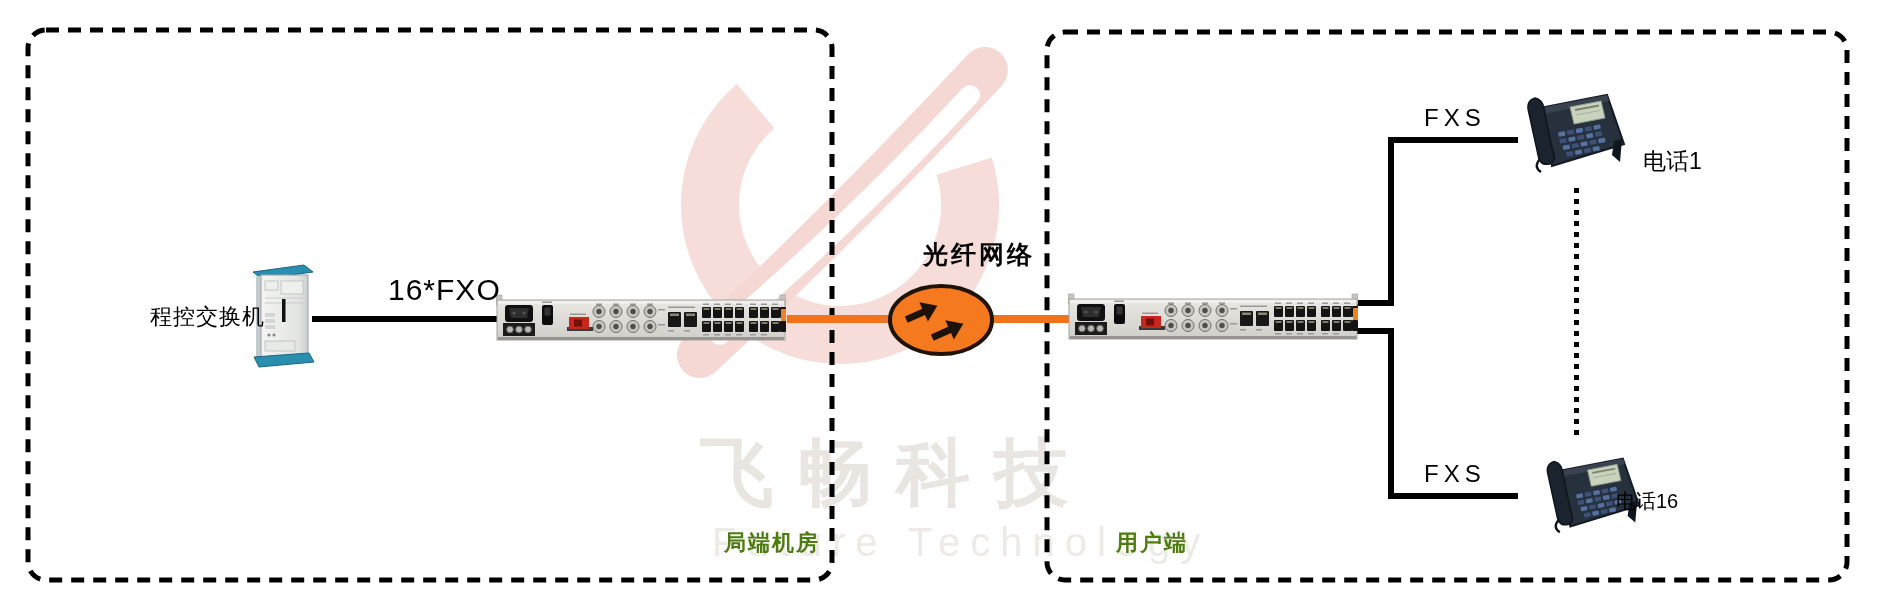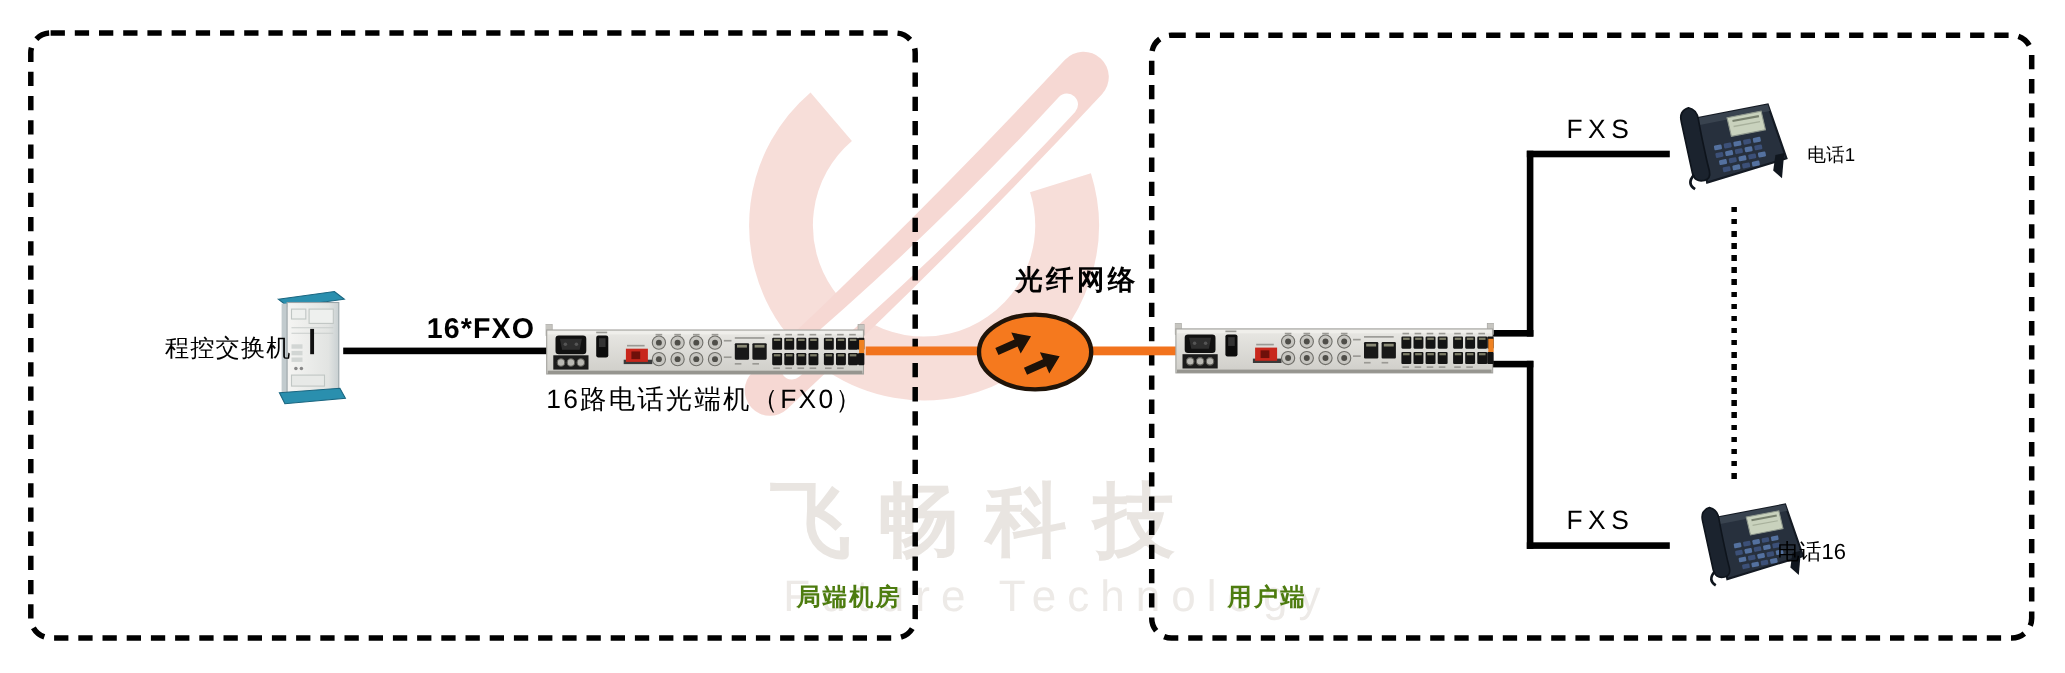--- a/index.html
+++ b/index.html
@@ -225,26 +225,25 @@
   <svg class="abs z1" style="left:1043px;top:28px;" width="808" height="556" viewBox="0 0 808 556">
     <rect x="4" y="4" width="800" height="548" rx="18" fill="none" stroke="#000" stroke-width="5" stroke-dasharray="13 9"></rect>
   </svg>
 
   <svg class="abs z3" style="left:250px;top:261px;" width="66" height="110" viewBox="0 0 66 110">
     <use href="#pbx-cabinet"></use>
   </svg>
   <div class="abs lbl z4" style="left:150px;top:302px;font-size:22px;letter-spacing:1px;">程控交换机</div>
 
   <div class="abs wire" style="left:312px;top:316px;width:188px;height:6px;"></div>
-  <div class="abs lbl z4" style="left:388px;top:283px;font-size:26px;letter-spacing:1px;font-weight:bold;">16*FXO</div>
+  <div class="abs lbl z4" style="left:388px;top:273px;font-size:30px;letter-spacing:1px;">16*FXO</div>
 
   <svg class="abs z3" style="left:496px;top:294px;" width="290" height="52" viewBox="0 0 290 52">
     <use href="#rack-device"></use>
   </svg>
-  <div class="abs lbl dev-label z4" style="left:491px;top:347px;width:300px;">16路电话光端机（FX0）</div>
 
   <div class="abs zone-label z4" style="left:724px;top:528px;">局端机房</div>
 
   <div class="abs fiber" style="left:787px;top:315px;width:282px;height:8px;"></div>
   <div class="abs lbl z4" style="left:904px;top:238px;width:150px;text-align:center;font-size:25px;letter-spacing:3px;font-weight:bold;">光纤网络</div>
   <svg class="abs z3" style="left:886px;top:282px;" width="110" height="76" viewBox="0 0 110 76">
     <ellipse cx="55" cy="38" rx="51" ry="34" fill="#f5791e" stroke="#201409" stroke-width="4"></ellipse>
     <g>
       <g transform="translate(16,28) rotate(-24)">
         <path d="M0,7 L19,7 L19,0 L34,10.5 L19,21 L19,14 L0,14 Z" fill="#1c1209"></path>
@@ -265,21 +264,21 @@
   <div class="abs wire" style="left:1388px;top:328px;width:6px;height:171px;"></div>
   <div class="abs wire" style="left:1388px;top:137px;width:130px;height:6px;"></div>
   <div class="abs wire" style="left:1388px;top:493px;width:130px;height:6px;"></div>
 
   <div class="abs lbl z4" style="left:1424px;top:104px;font-size:24px;letter-spacing:5px;">FXS</div>
   <div class="abs lbl z4" style="left:1424px;top:460px;font-size:24px;letter-spacing:5px;">FXS</div>
 
   <svg class="abs z3" style="left:1510px;top:86px;" width="120" height="90" viewBox="0 0 120 90">
     <use href="#ip-phone"></use>
   </svg>
-  <div class="abs lbl z4" style="left:1643px;top:129px;font-size:17px;">电话1</div>
+  <div class="abs lbl z4" style="left:1643px;top:146px;font-size:23px;">电话1</div>
 
   <div class="abs dotted-v" style="left:1574px;top:188px;height:252px;"></div>
 
   <svg class="abs z3" style="left:1530px;top:450px;" width="115" height="86" viewBox="0 0 120 90">
     <use href="#ip-phone"></use>
   </svg>
   <div class="abs lbl z4" style="left:1616px;top:488px;font-size:20px;">电话16</div>
 
   <div class="abs zone-label z4" style="left:1116px;top:528px;text-align:right;">用户端</div>
 

